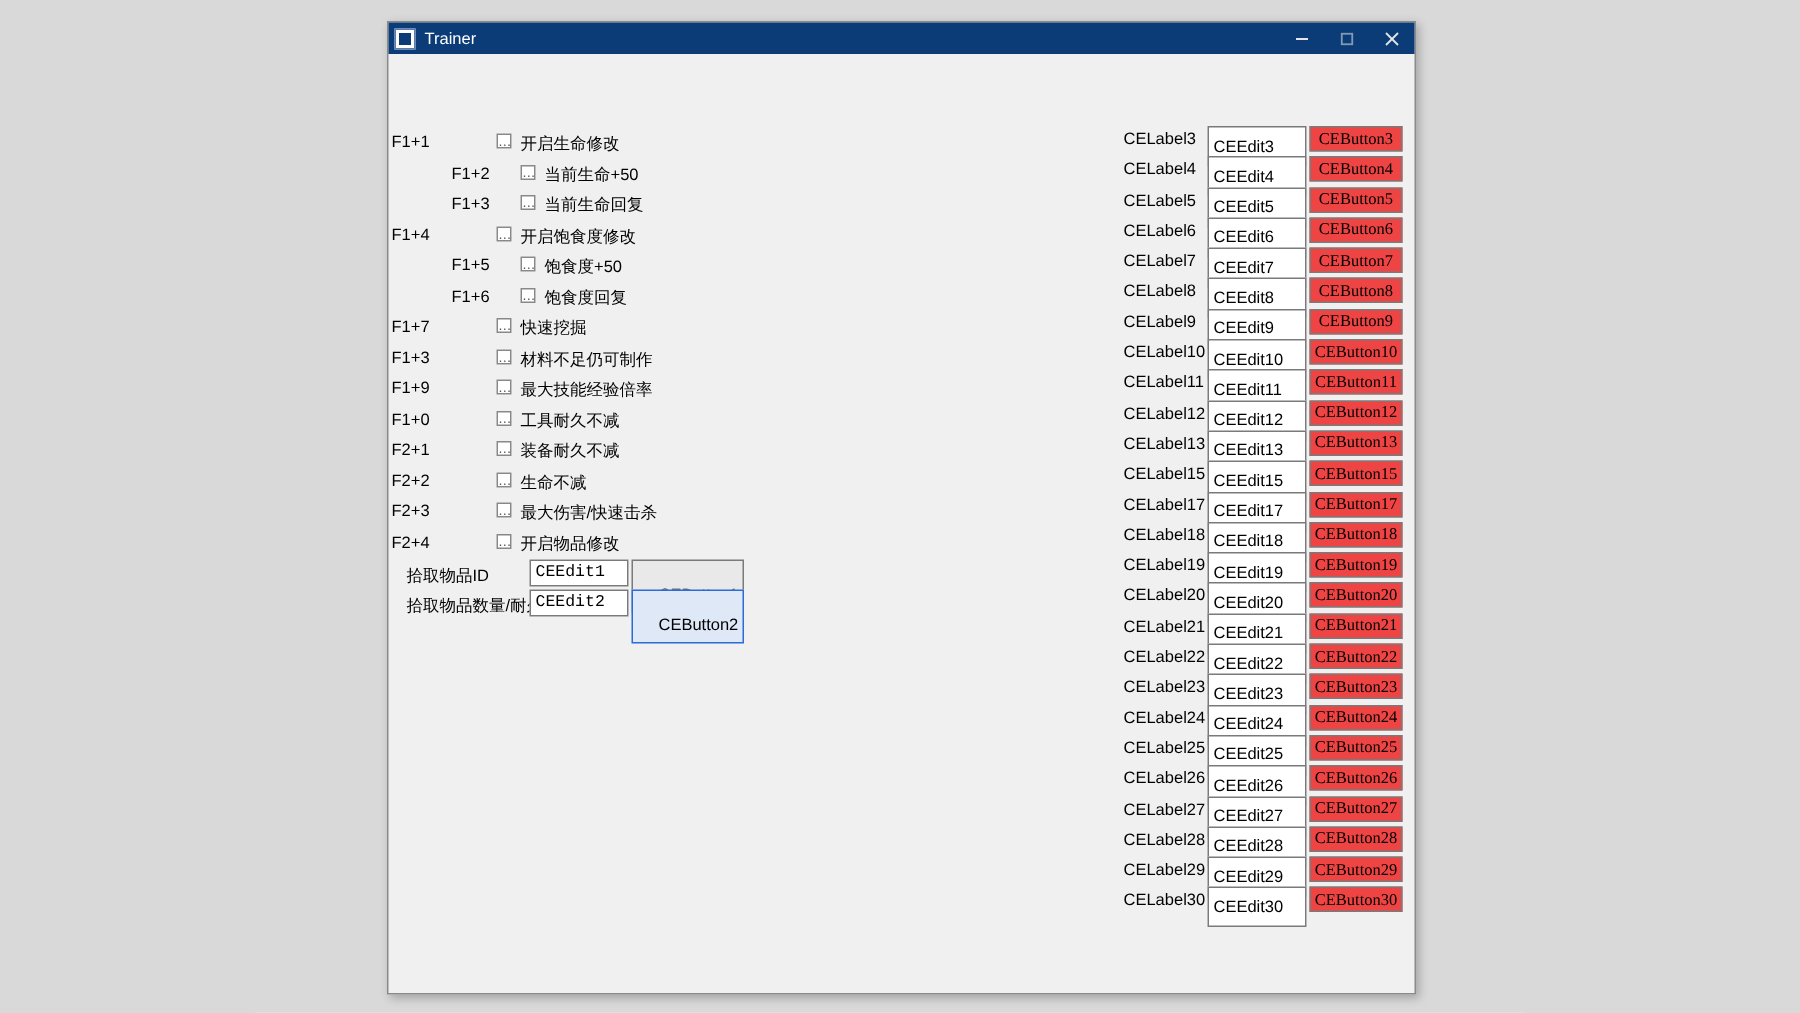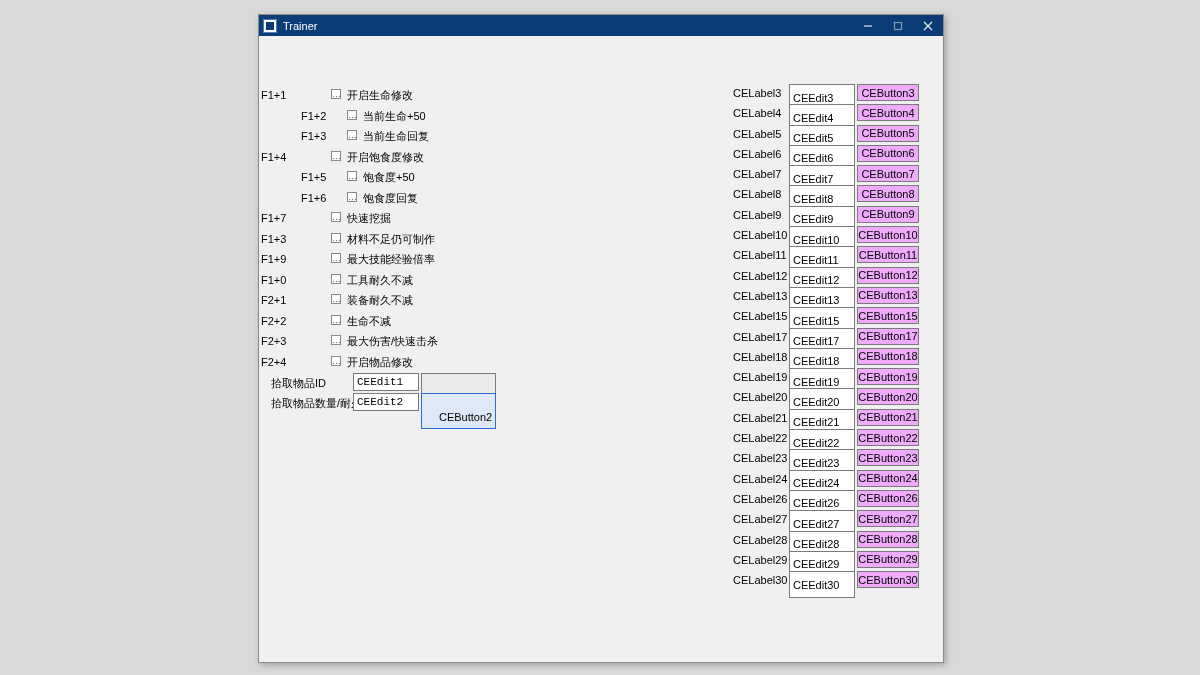--- a/index.html
+++ b/index.html
@@ -26,25 +26,25 @@
   .desc{position:absolute;left:86px;top:2px;font-size:11px;white-space:nowrap}
   .sub .desc{left:102px}
 
   .editrow{height:20px;position:relative}
   .editrow .lbl{position:absolute;left:10px;top:3px;font-size:11px;white-space:nowrap}
   .editrow input{position:absolute;left:92px;top:0;width:58px;height:16px;border:1px solid #7a7a7a;background:#fff;font-family:Liberation Mono, monospace;font-size:11px;padding:0 3px;box-sizing:content-box}
   .editrow button{position:absolute;left:160px;top:0;width:75px;height:18px;border:1px solid #7a7a7a;background:#e9e9e9;font-family:inherit;font-size:11px;padding:17px;cursor:pointer}
   .editrow button.focused{border:1px solid #2b6cd6;background:#dfe8f7}
 
   
-  .right{position:absolute;right:20px;top:48px;width:190px}
+  .right{position:absolute;right:4px;top:48px;width:190px}
   .rrow{height:20.3px;position:relative}
   .rrow .rlbl{position:absolute;left:0;top:3px;font-size:11px}
   .rrow input{position:absolute;left:56px;top:0;width:58px;height:15px;border:1px solid #7a7a7a;background:#fff;font-family:inherit;font-size:11px;padding:5px 3px;box-sizing:content-box}
-  .rrow button{position:absolute;left:124px;top:0;width:62px;height:17px;border:1px solid #7a7a7a;background:#f0abfc;font-family:Liberation Sans, sans-serif;font-size:11px;padding:0;cursor:pointer}
+  .rrow button{position:absolute;left:124px;top:0;width:62px;height:17px;border:1px solid #7a7a7a;background:#ef4444;font-family:Liberation Serif, serif;font-size:11px;padding:0;cursor:pointer}
 </style>
 </head>
 <body>
 
 <div class="window">
   <div class="titlebar">
     <div class="appicon"></div>
     <div class="title">Trainer</div>
     <div class="winbtns">
       <div class="winbtn min">
@@ -244,20 +244,25 @@
           <span class="rlbl">CELabel23</span>
           <input value="CEEdit23" style="">
           <button>CEButton23</button>
         </div>
         <div class="rrow">
           <span class="rlbl">CELabel24</span>
           <input value="CEEdit24" style="">
           <button>CEButton24</button>
         </div>
         <div class="rrow">
+          <span class="rlbl">CELabel25</span>
+          <input value="CEEdit25" style="">
+          <button>CEButton25</button>
+        </div>
+        <div class="rrow">
           <span class="rlbl">CELabel26</span>
           <input value="CEEdit26" style="">
           <button>CEButton26</button>
         </div>
         <div class="rrow">
           <span class="rlbl">CELabel27</span>
           <input value="CEEdit27" style="">
           <button>CEButton27</button>
         </div>
         <div class="rrow">

